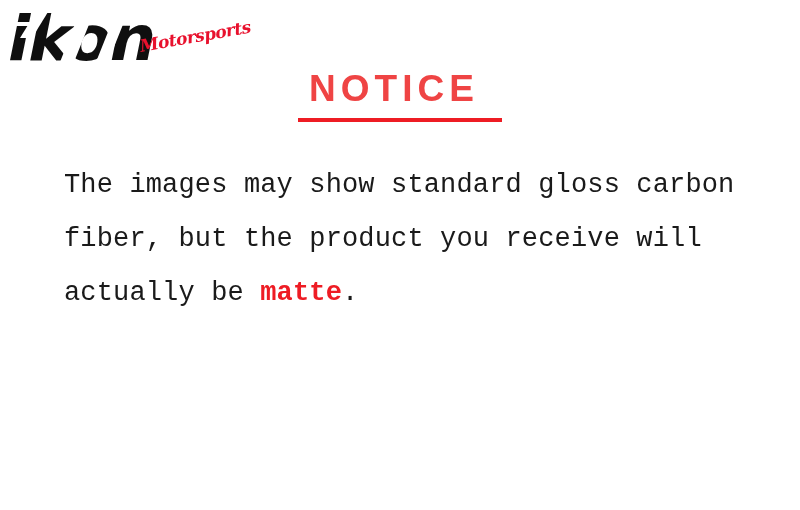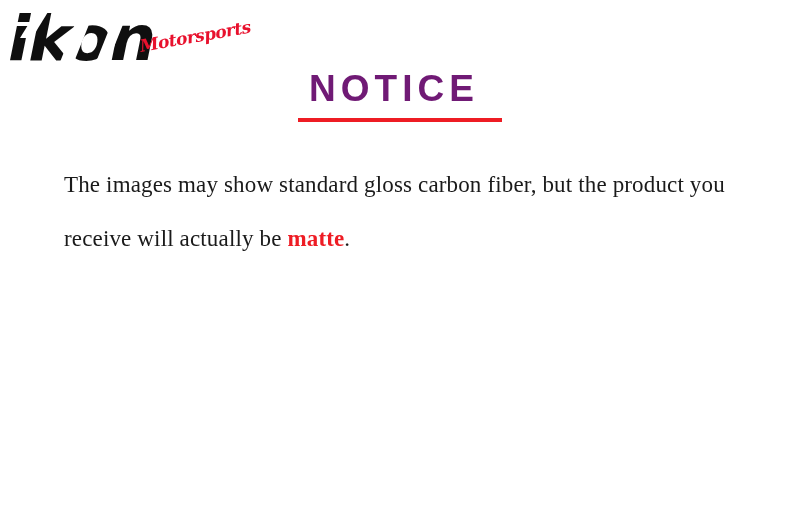--- a/index.html
+++ b/index.html
@@ -69,39 +69,39 @@
   .notice-title {
     position: absolute;
     left: 0;
     top: 68px;
     width: 788px;
     text-align: center;
     font-family: "Liberation Sans", sans-serif;
     font-weight: bold;
     font-size: 37px;
     letter-spacing: 5px;
-    color: #701a75;
+    color: #ef4444;
   }
   .notice-underline {
     position: absolute;
     left: 298px;
     top: 118px;
     width: 204px;
     height: 4px;
     background: #ee1c24;
   }
 
   
   .body-text {
     position: absolute;
     left: 64px;
     top: 158px;
     width: 690px;
-    font-family: Liberation Serif, serif;
-    font-size: 23px;
+    font-family: Liberation Mono, monospace;
+    font-size: 27px;
     color: #1a1a1a;
     line-height: 54px;
     letter-spacing: 0.15px;
   }
   .para {
     margin: 0;
   }
   .para + .para {
     margin-top: 32px;
   }

